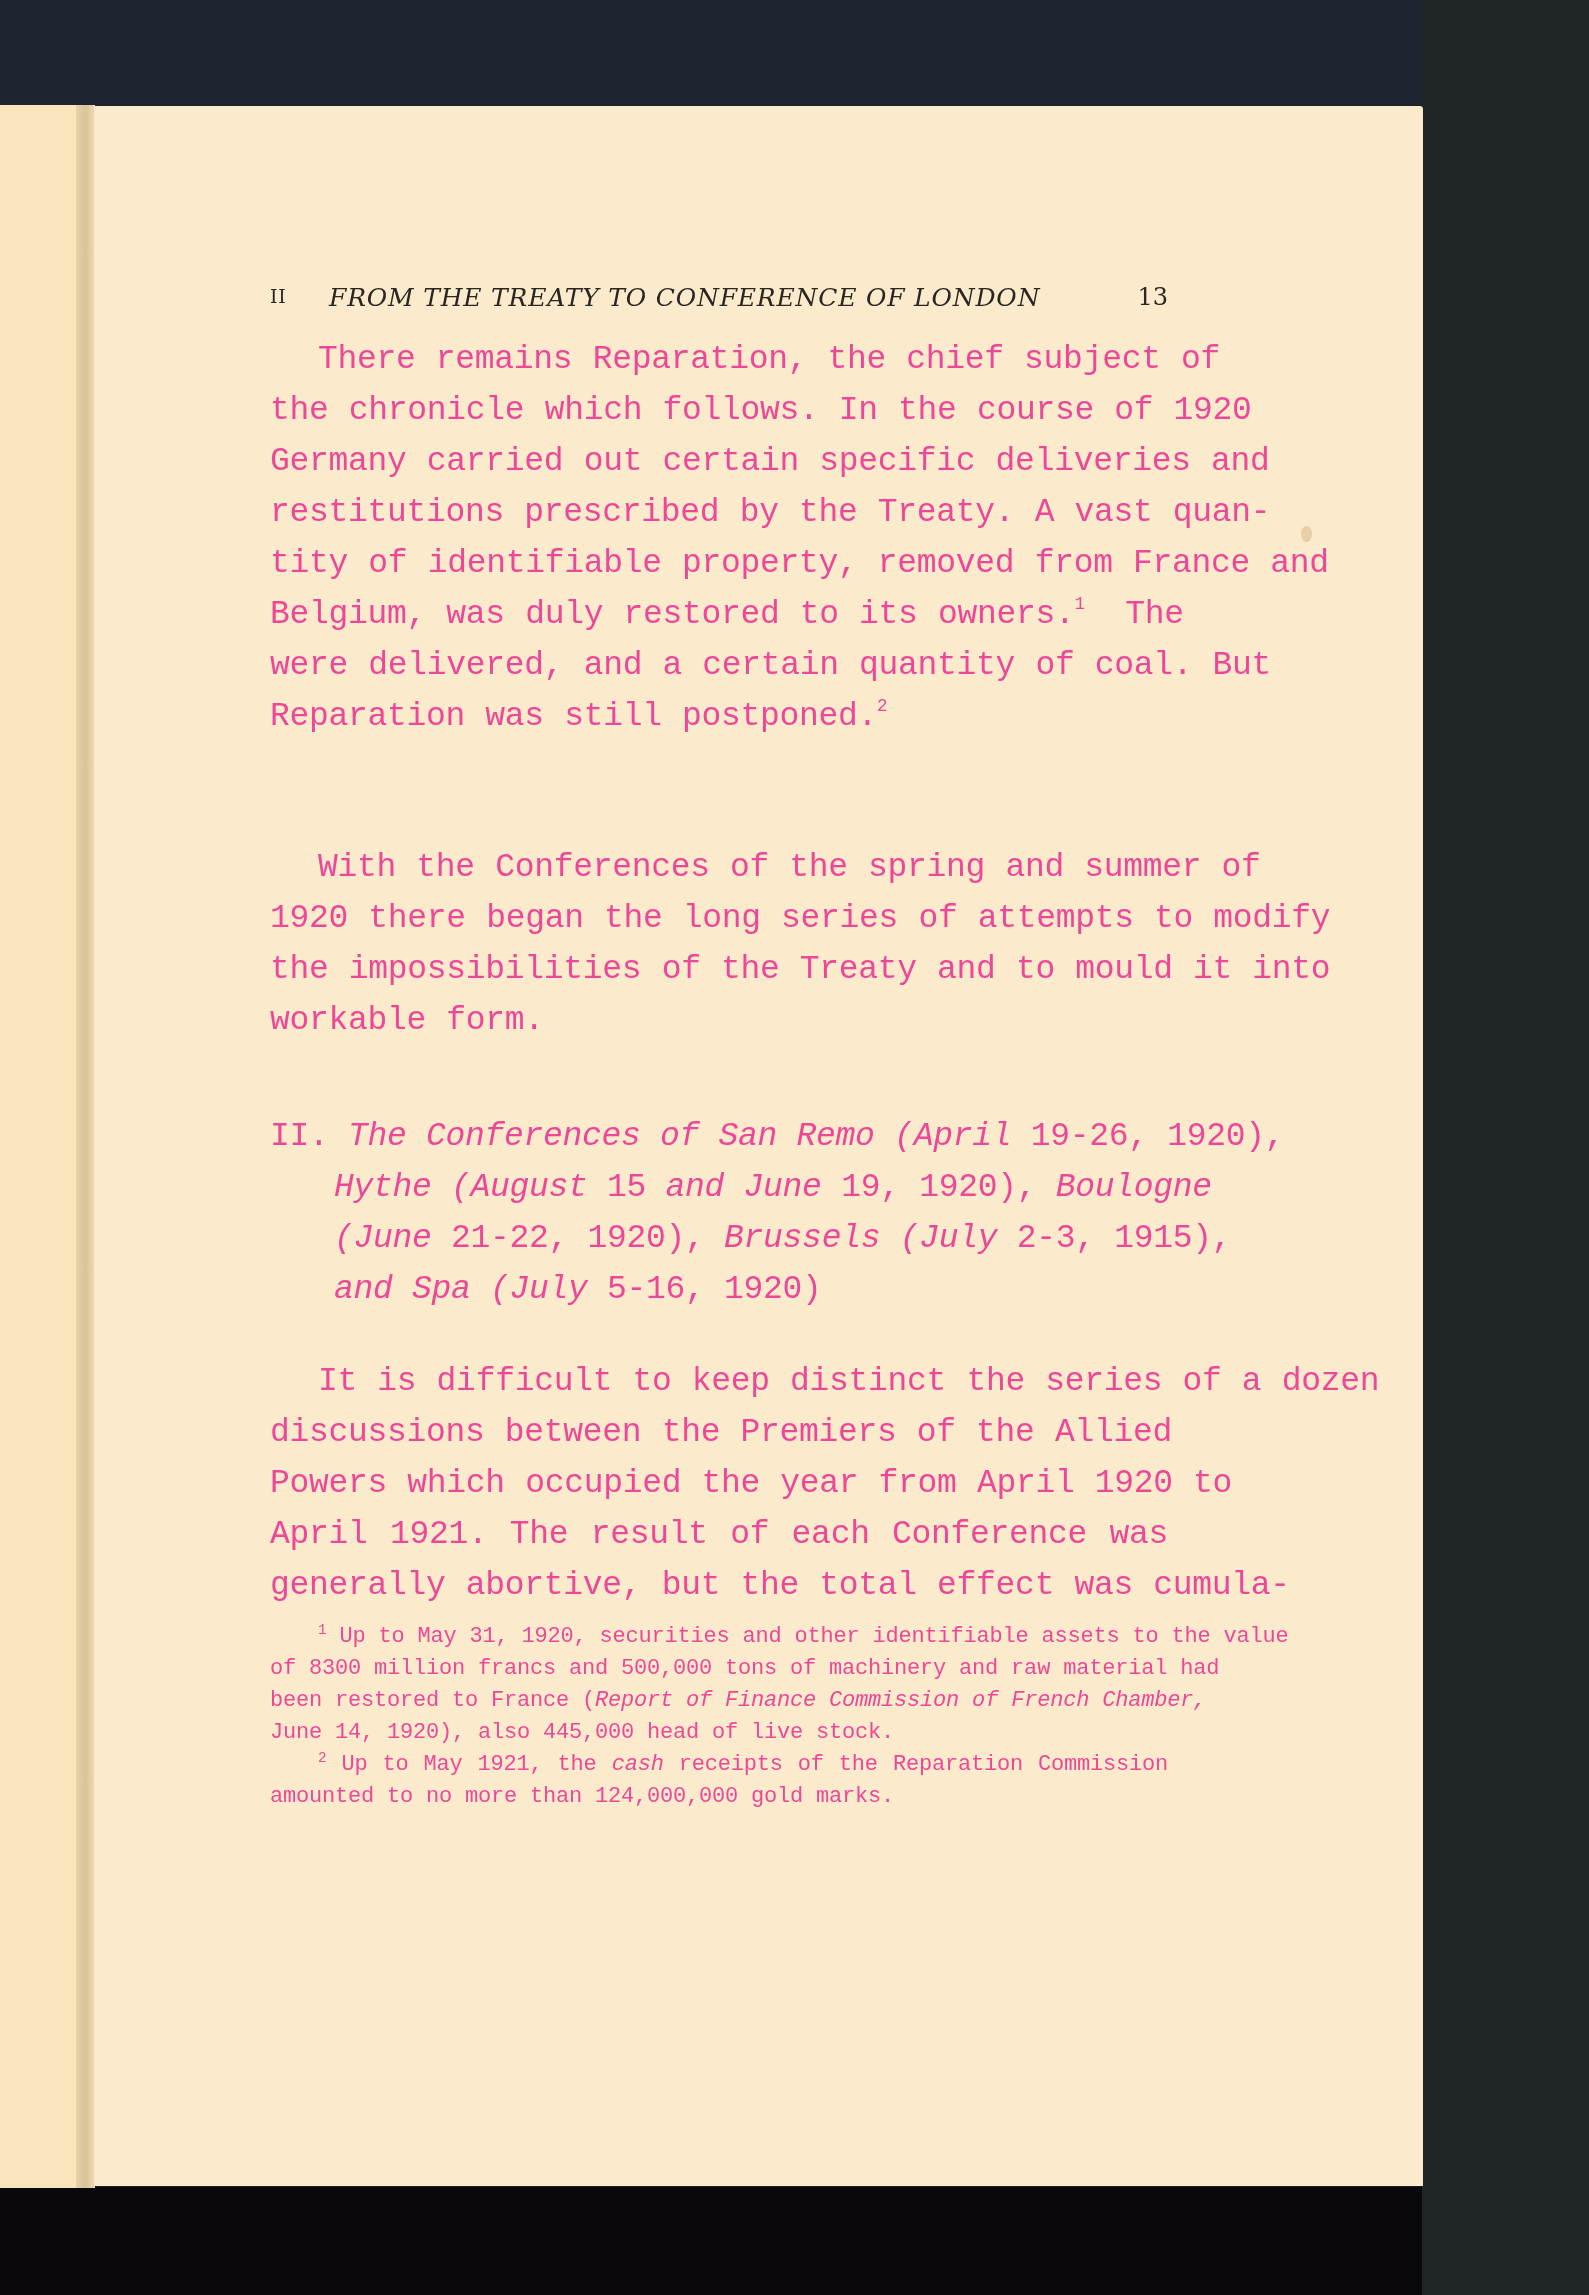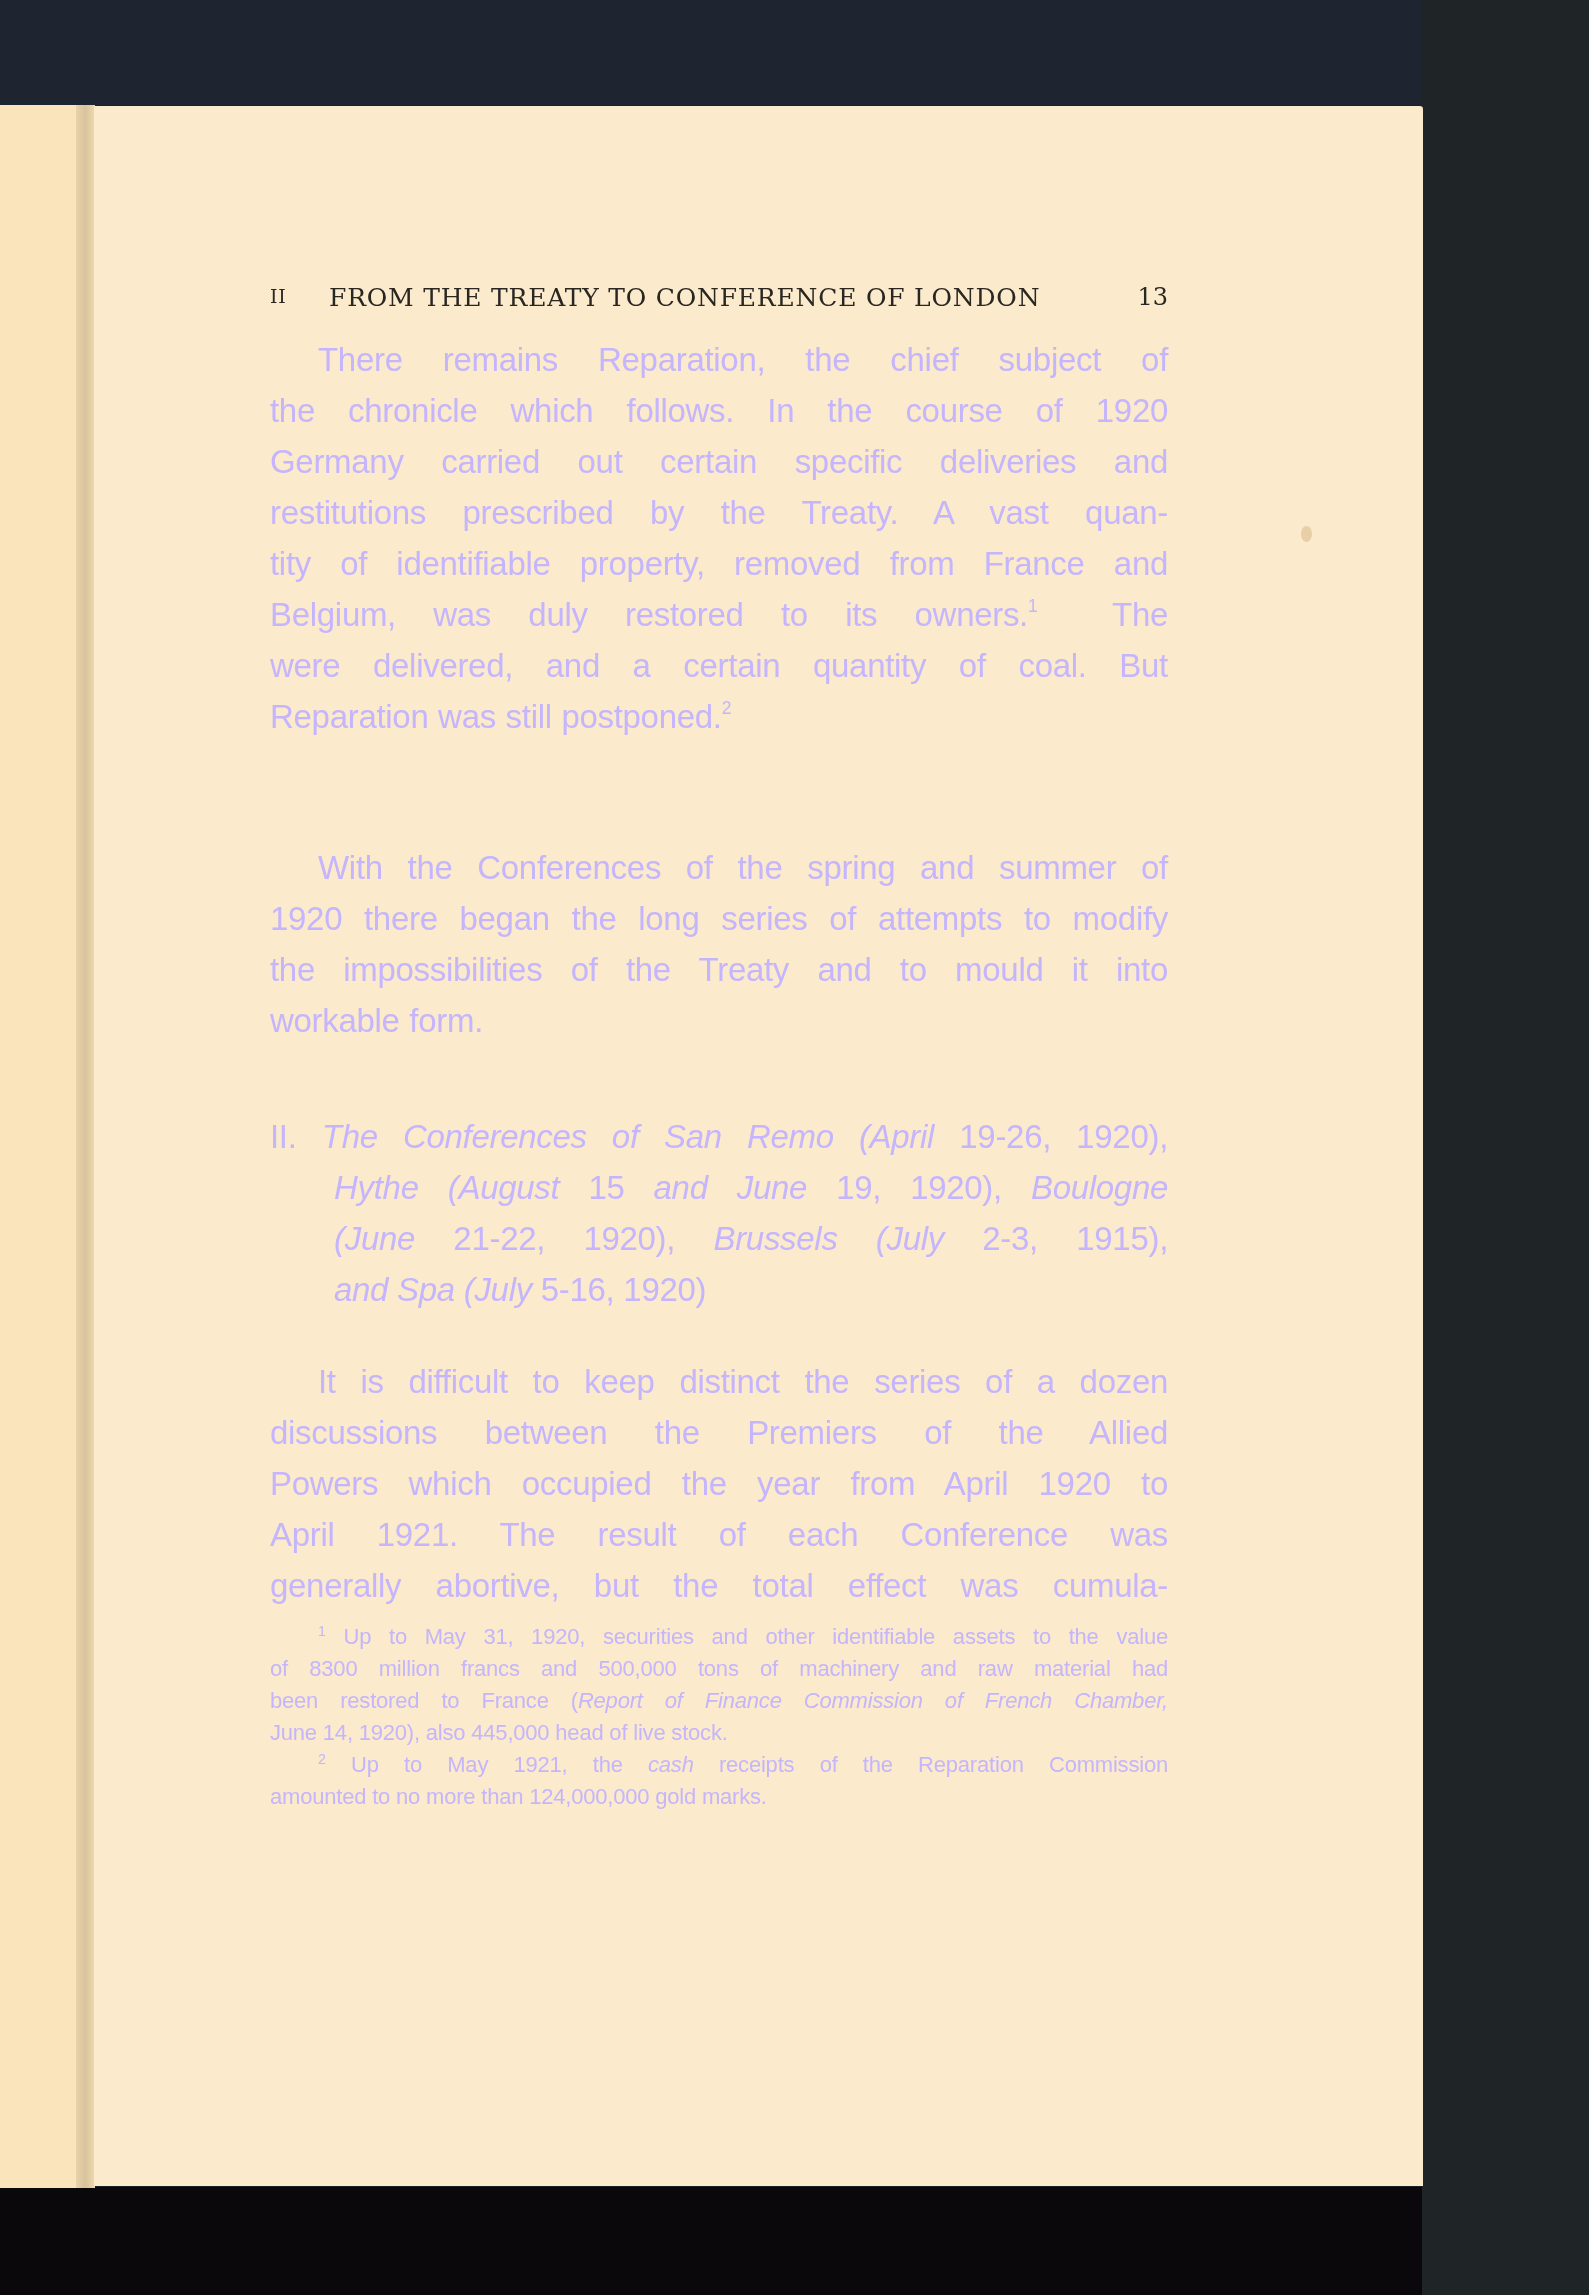--- a/index.html
+++ b/index.html
@@ -27,30 +27,30 @@
       position: absolute; left: 76px; top: 105px; width: 19px; height: 2083px;
       background: linear-gradient(to right, #e9d2a8, #d8c39a 50%, #efdab0);
     }
     .page {
       position: absolute; left: 94px; top: 106px; width: 1329px; height: 2080px;
       background: #fbeacb;
       border-top-right-radius: 3.2px;
     }
     .text-block {
       position: absolute; left: 270px; width: 898px;
-      font-family: Liberation Sans, sans-serif;
-      color: #c4b5fd;
+      font-family: Liberation Mono, monospace;
+      color: #ec4899;
     }
     .running-head {
       position: absolute; left: 270px; top: 283px; width: 898px; height: 32px;
       font-family: "DejaVu Serif", serif; color: #2a2723;
     }
     .rh-chapter { position: absolute; left: 0; top: 1.6px; font-size: 19px; letter-spacing: 0.8px; }
     .rh-title {
-      position: absolute; left: 59px; top: 0; font-size: 25px; 
+      position: absolute; left: 59px; top: 0; font-size: 25px; font-style: italic;
       letter-spacing: 0.8px; white-space: nowrap;
     }
     .rh-page { position: absolute; right: 0; top: 0; font-size: 24px; }
 
     .para {
       font-size: 33px; line-height: 51px; text-align: justify; margin: 0;
       letter-spacing: -0.3px; word-spacing: 0.8px;
     }
     .para .line { display: block; text-align: justify; text-align-last: justify; white-space: nowrap; }
     .para .line.last { text-align-last: left; }

